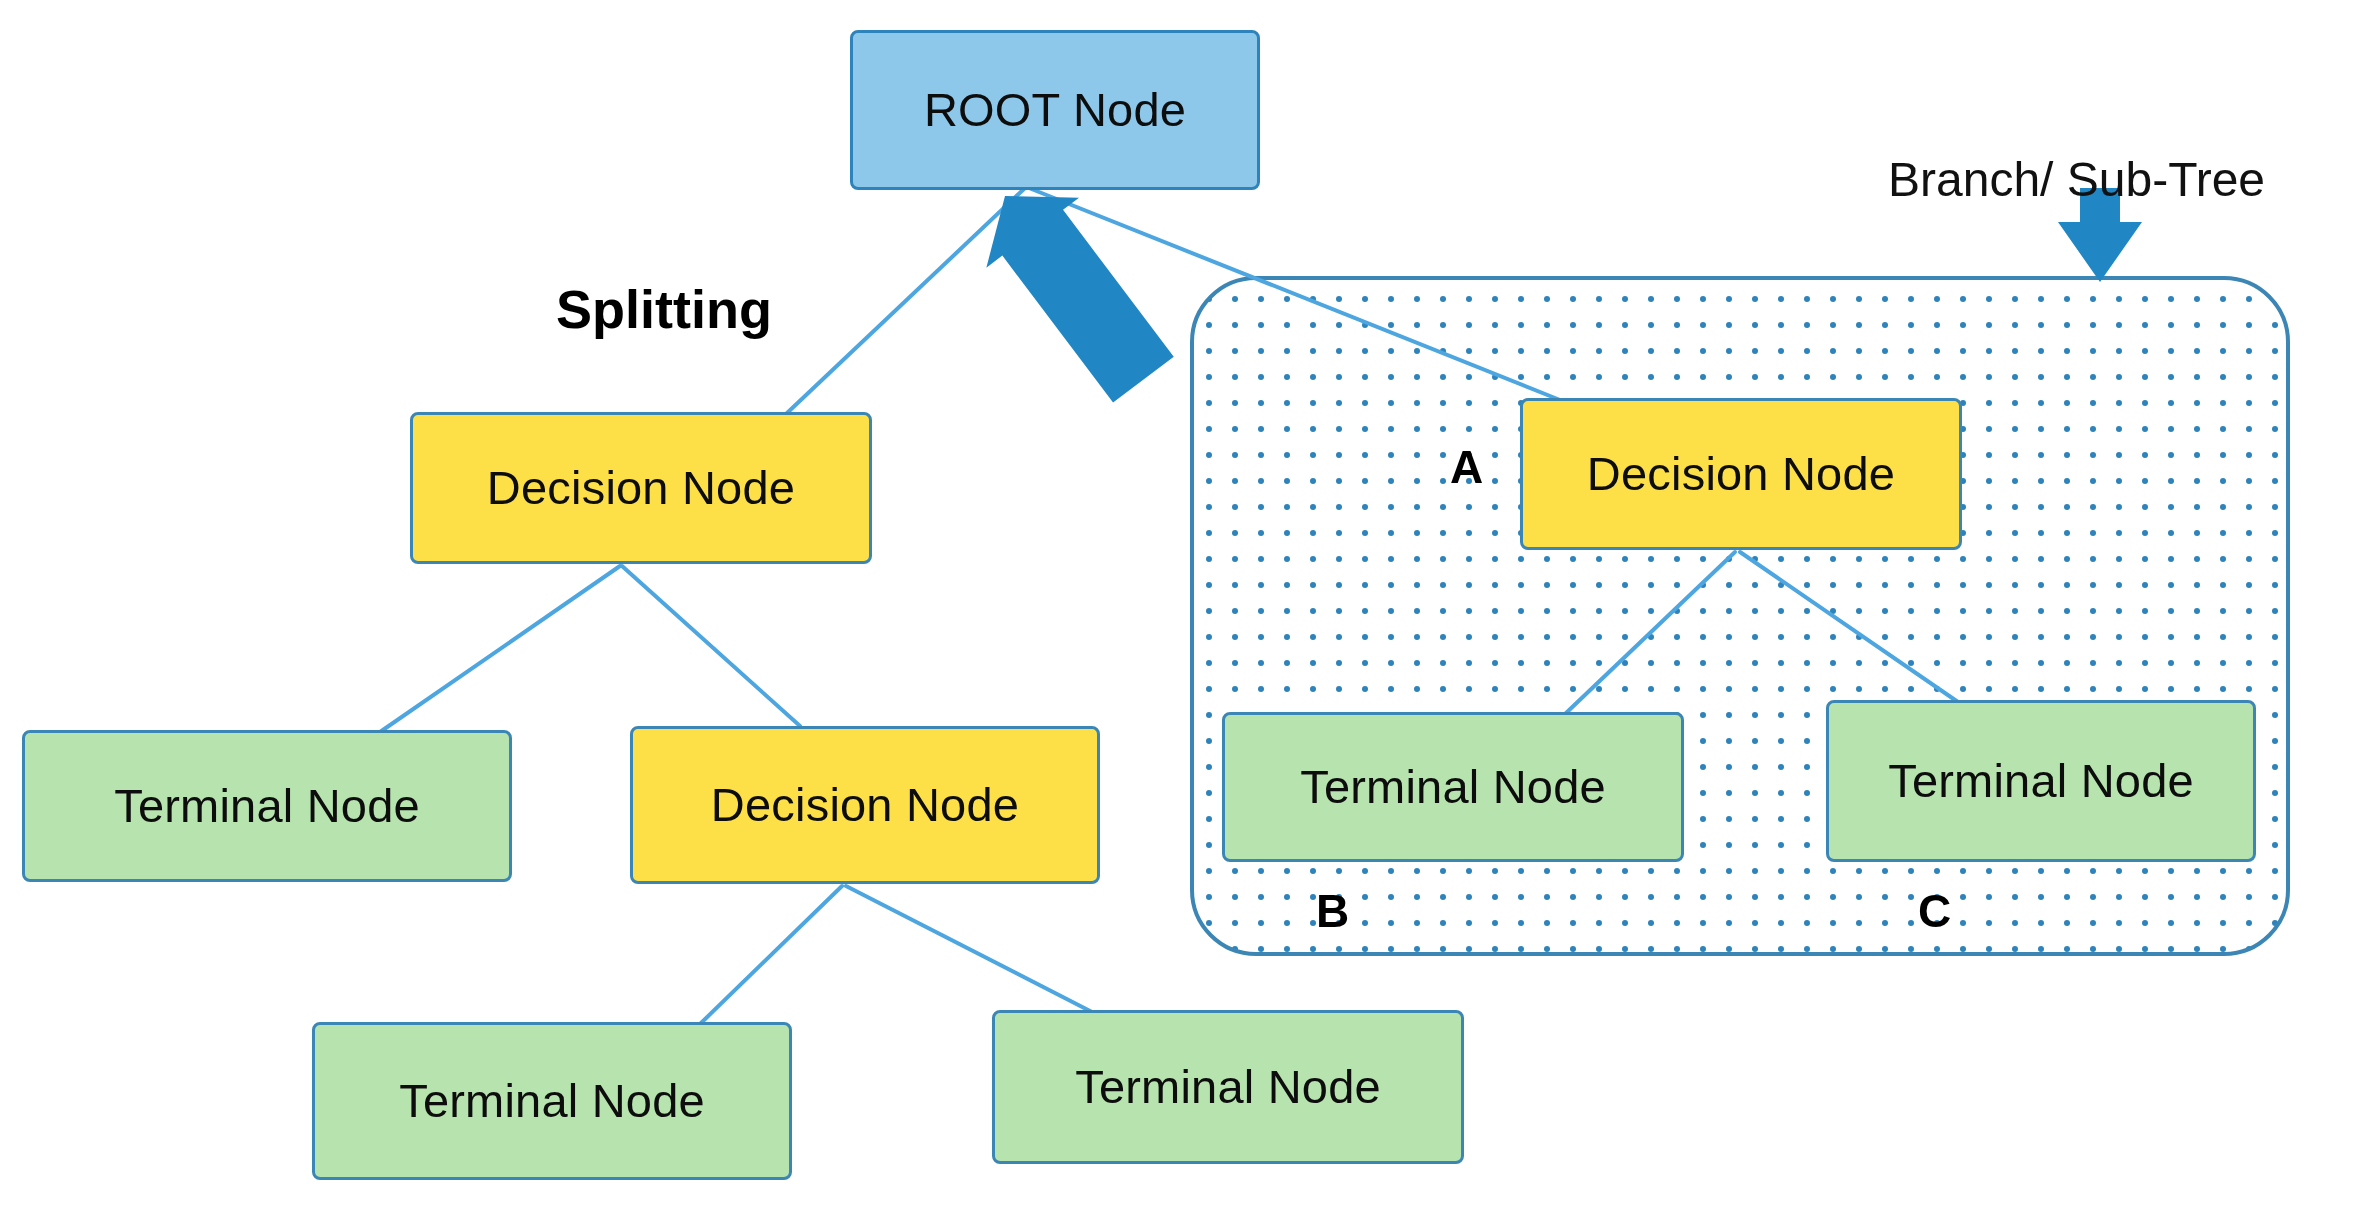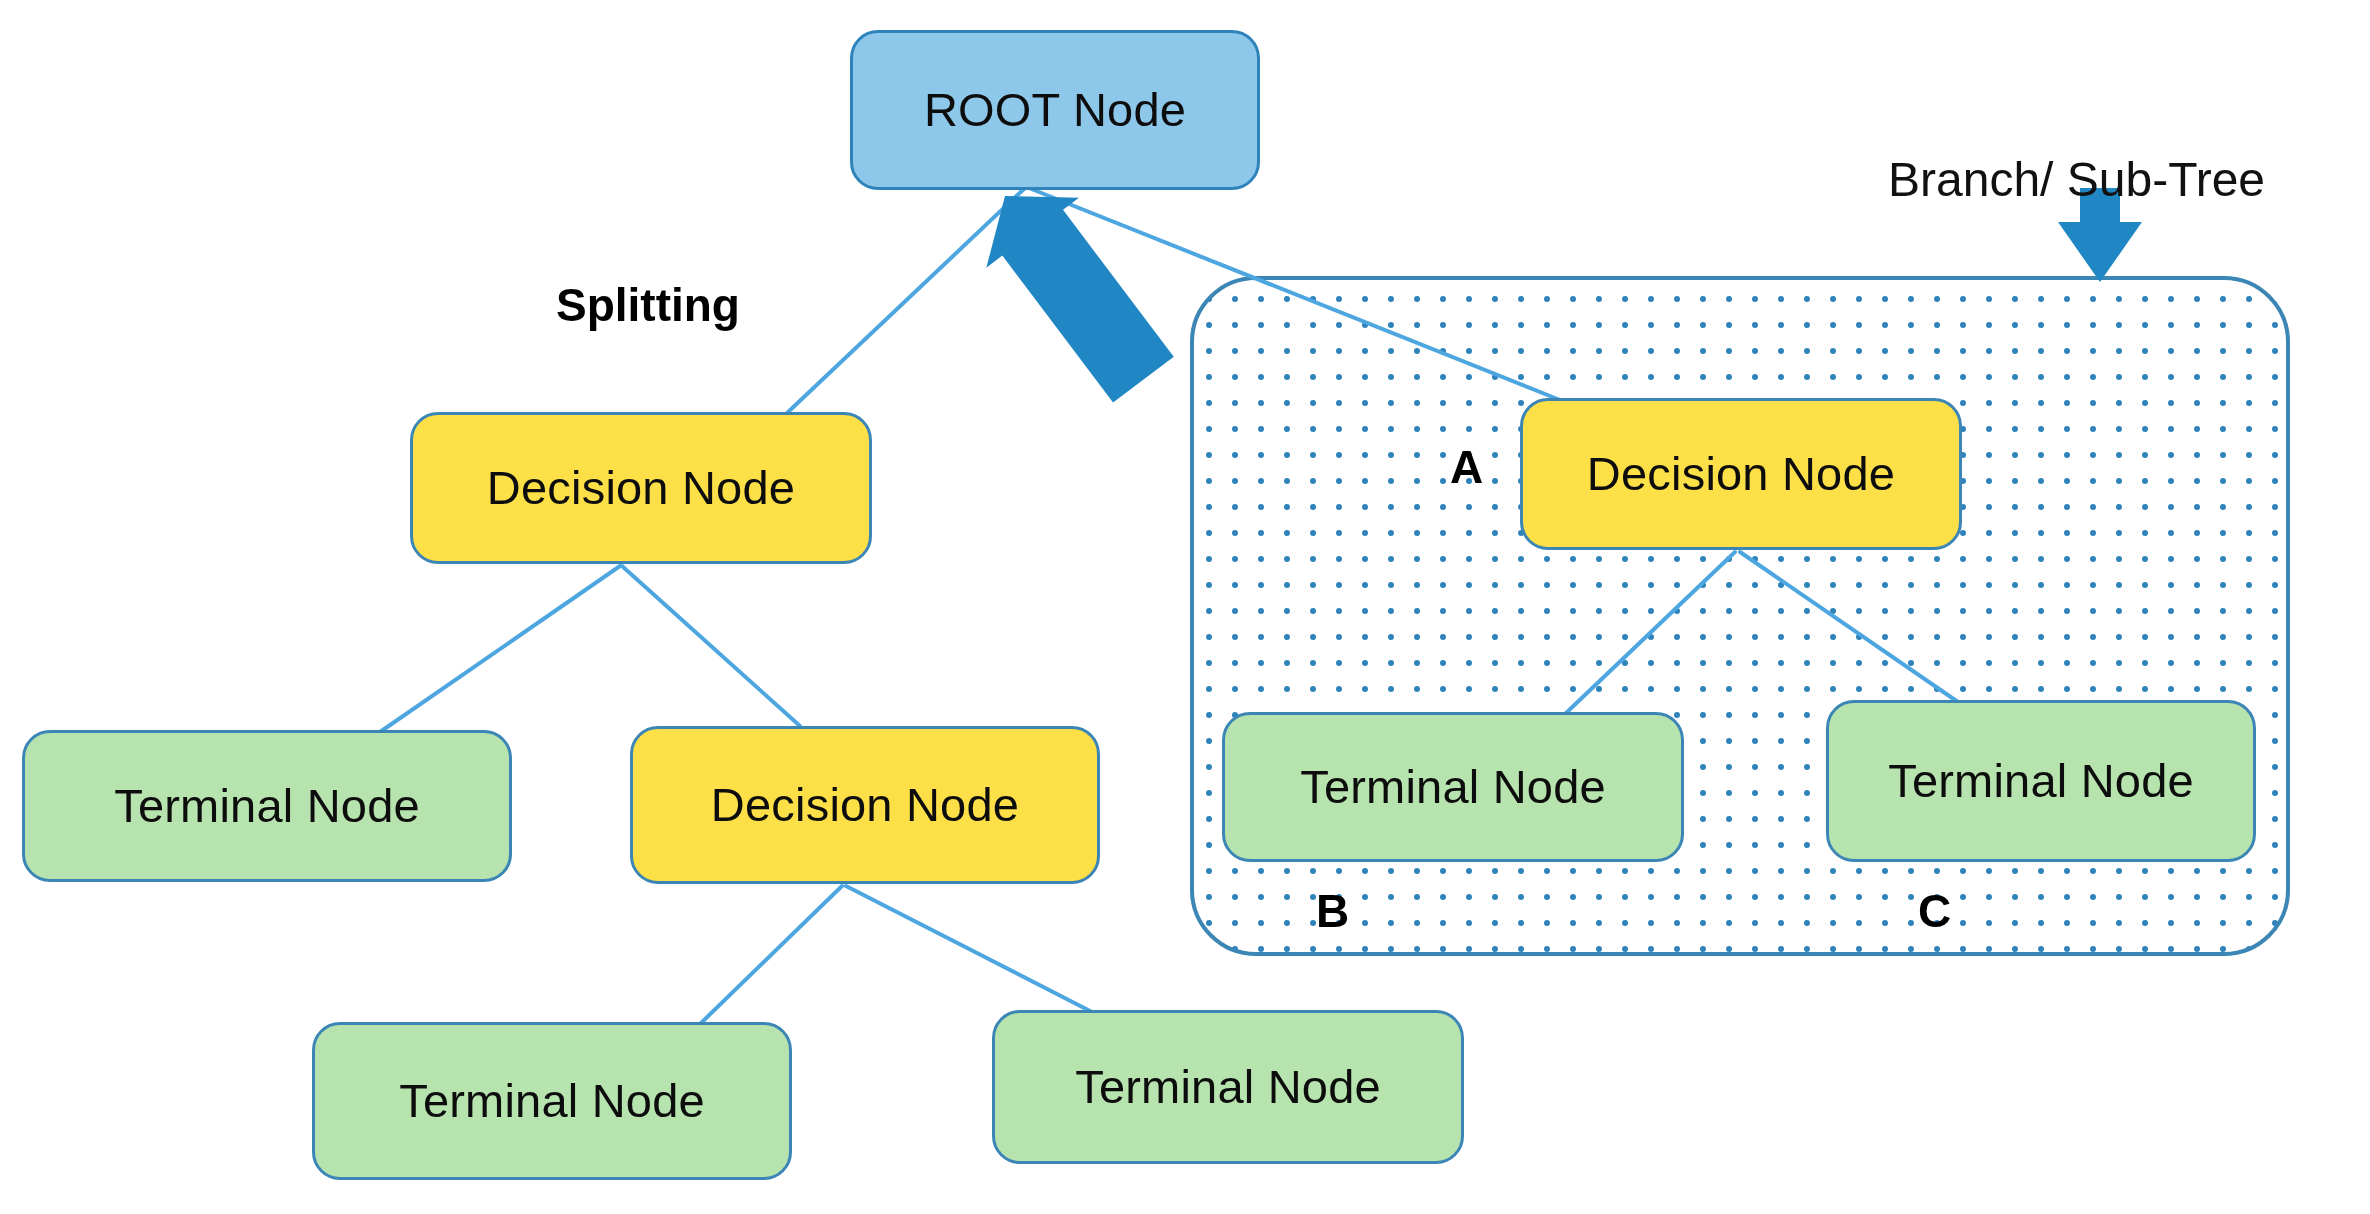--- a/index.html
+++ b/index.html
@@ -28,21 +28,21 @@
   }
   svg.layer.edges { z-index: 2; }
   svg.layer.subtree { z-index: 1; }
   svg.layer.arrows { z-index: 4; }
 
   .node {
     position: absolute;
     z-index: 3;
     box-sizing: border-box;
     border: 3px solid #2E83BB;
-    border-radius: 28px;
+    border-radius: 8px;
     display: flex;
     align-items: center;
     justify-content: center;
     text-align: center;
     color: #0d0d0d;
     font-size: 47px;
     font-weight: 400;
     letter-spacing: 0.2px;
     line-height: 1.1;
     white-space: nowrap;
@@ -62,21 +62,21 @@
   }
 
   .caption {
     position: absolute;
     z-index: 5;
     color: #000000;
     font-weight: bold;
     white-space: nowrap;
     text-align: right;
   }
-  .caption.splitting { font-size: 46px; }
+  .caption.splitting { font-size: 54px; }
   .caption.branch { font-size: 48px; font-weight: 400; color: #111; }
   .caption.letter { font-size: 46px; font-weight: bold; }
 </style>
 </head>
 <body>
 
 <div id="canvas">
 
   <svg class="layer subtree" viewBox="0 0 2370 1214" preserveAspectRatio="none">
     <defs>

